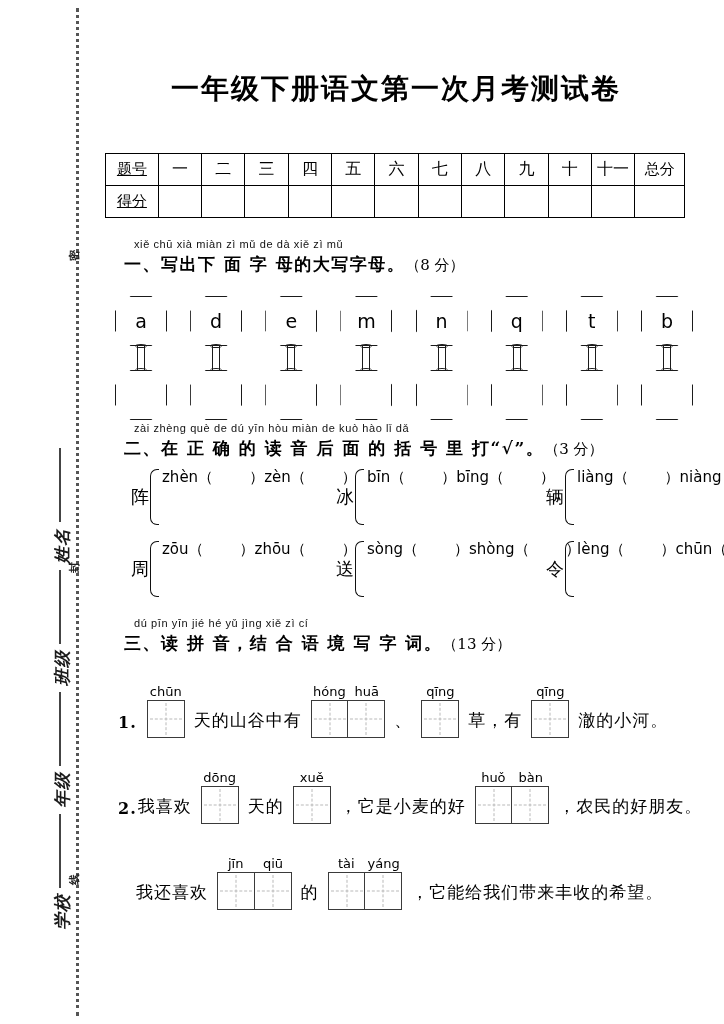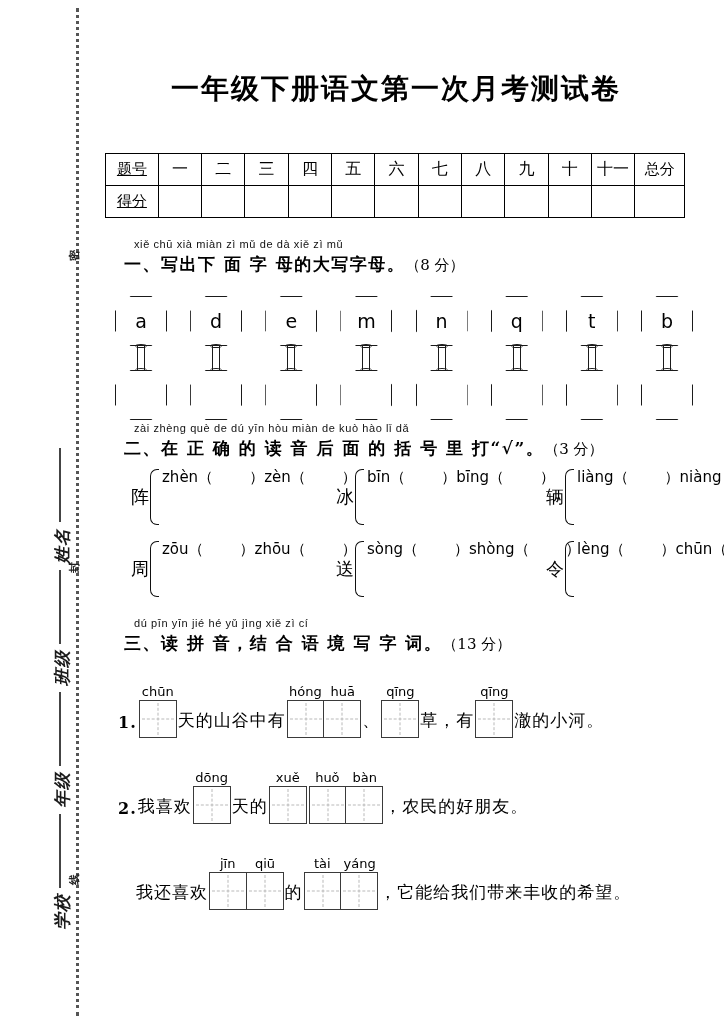--- a/index.html
+++ b/index.html
@@ -169,21 +169,21 @@
   
   .q-line {
     position: absolute; left: 0; width: 616px;
     display: flex; align-items: flex-end;
     font-family: "DejaVu Serif", serif;
     font-size: 17px; color: #000; letter-spacing: 1px;
     white-space: nowrap;
   }
   .q-num { font-family:"DejaVu Serif", serif; font-weight: bold; font-size: 16px; margin-right: 1px; }
   .q-text { padding-bottom: 6px; }
-  .tzg-group { position: relative; display: inline-block; margin: 0 1px; }
+  .tzg-group { position: relative; display: inline-block; margin: 0 9px; }
   .tzg-pinyin {
     position: absolute; bottom: 100%; left: 0; width: 100%;
     display: flex; margin-bottom: 1px;
   }
   .tzg-pinyin span {
     flex: 1 1 0; text-align: center;
     font-family: "DejaVu Sans", sans-serif;
     font-size: 13px; color: #000; letter-spacing: 0;
   }
   .tzg-boxes { display: flex; }
@@ -467,20 +467,21 @@
         </span>
         <span class="q-text">天的</span>
         <span class="tzg-group">
           <span class="tzg-pinyin">
             <span>xuě</span>
           </span>
           <span class="tzg-boxes">
             <span class="tzg"></span>
           </span>
         </span>
+        <span class="q-text">，它是小麦的好</span>
         <span class="tzg-group">
           <span class="tzg-pinyin">
             <span>huǒ</span>
             <span>bàn</span>
           </span>
           <span class="tzg-boxes">
             <span class="tzg"></span>
             <span class="tzg"></span>
           </span>
         </span>

